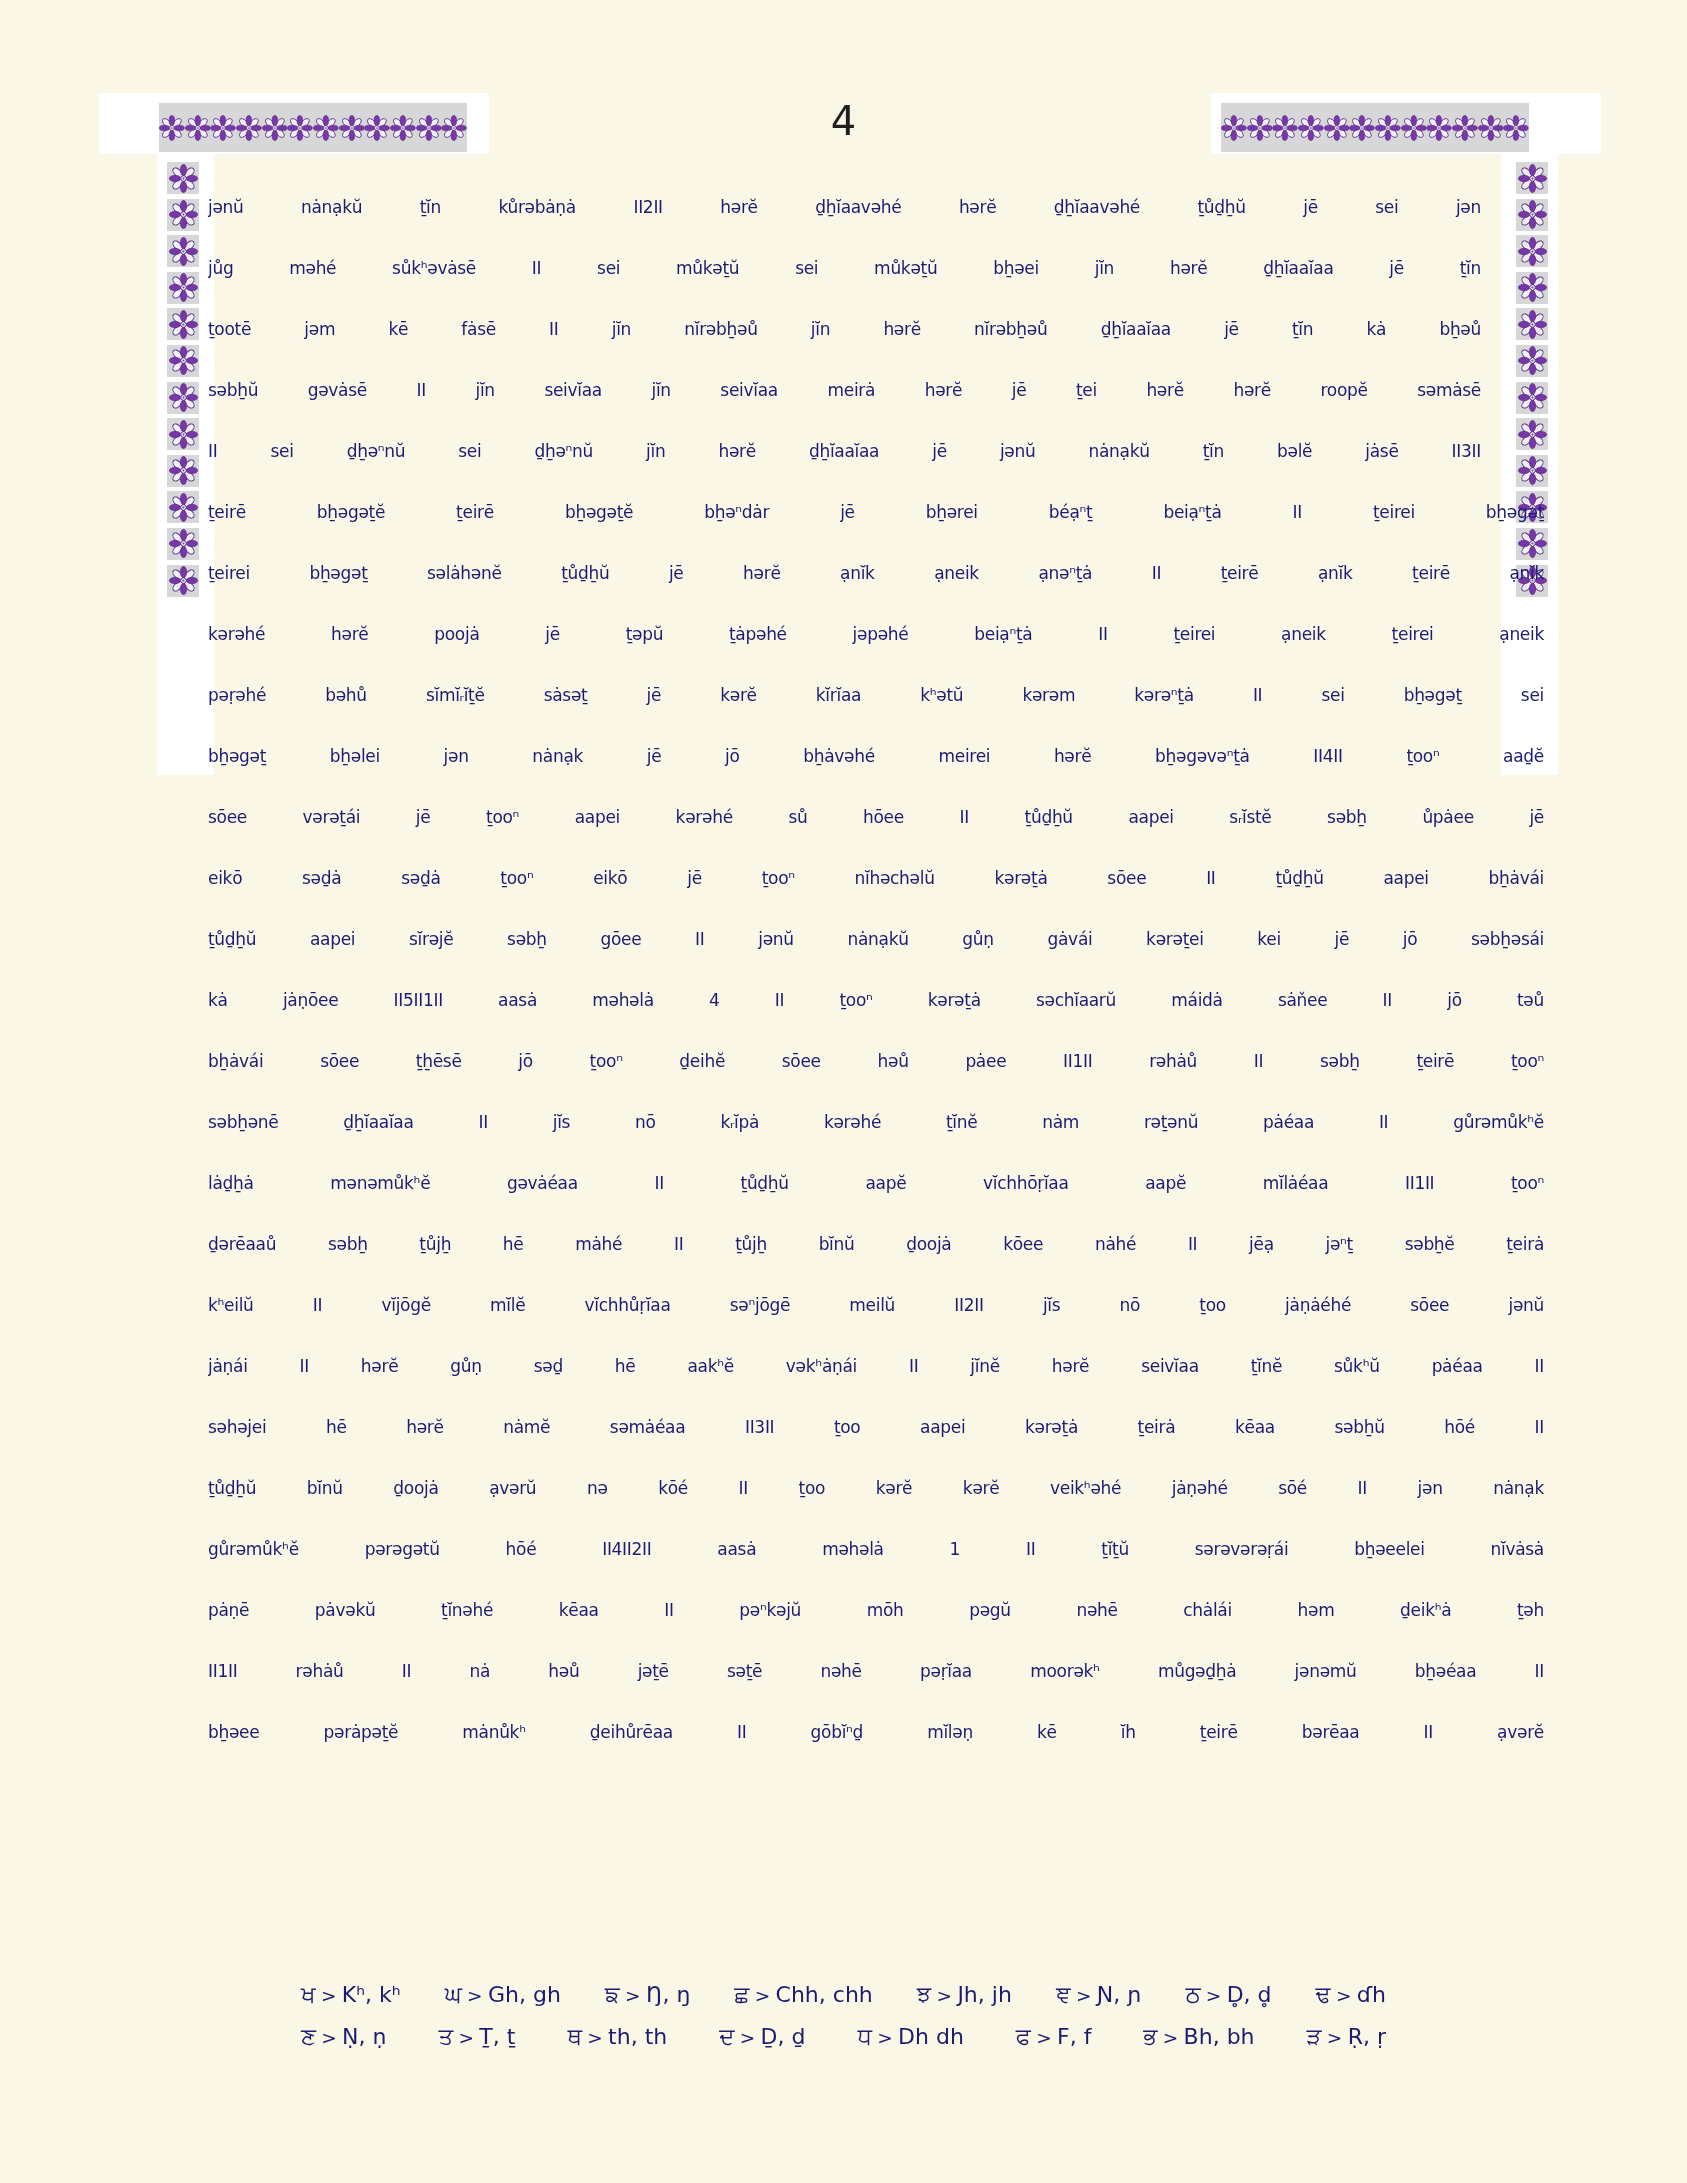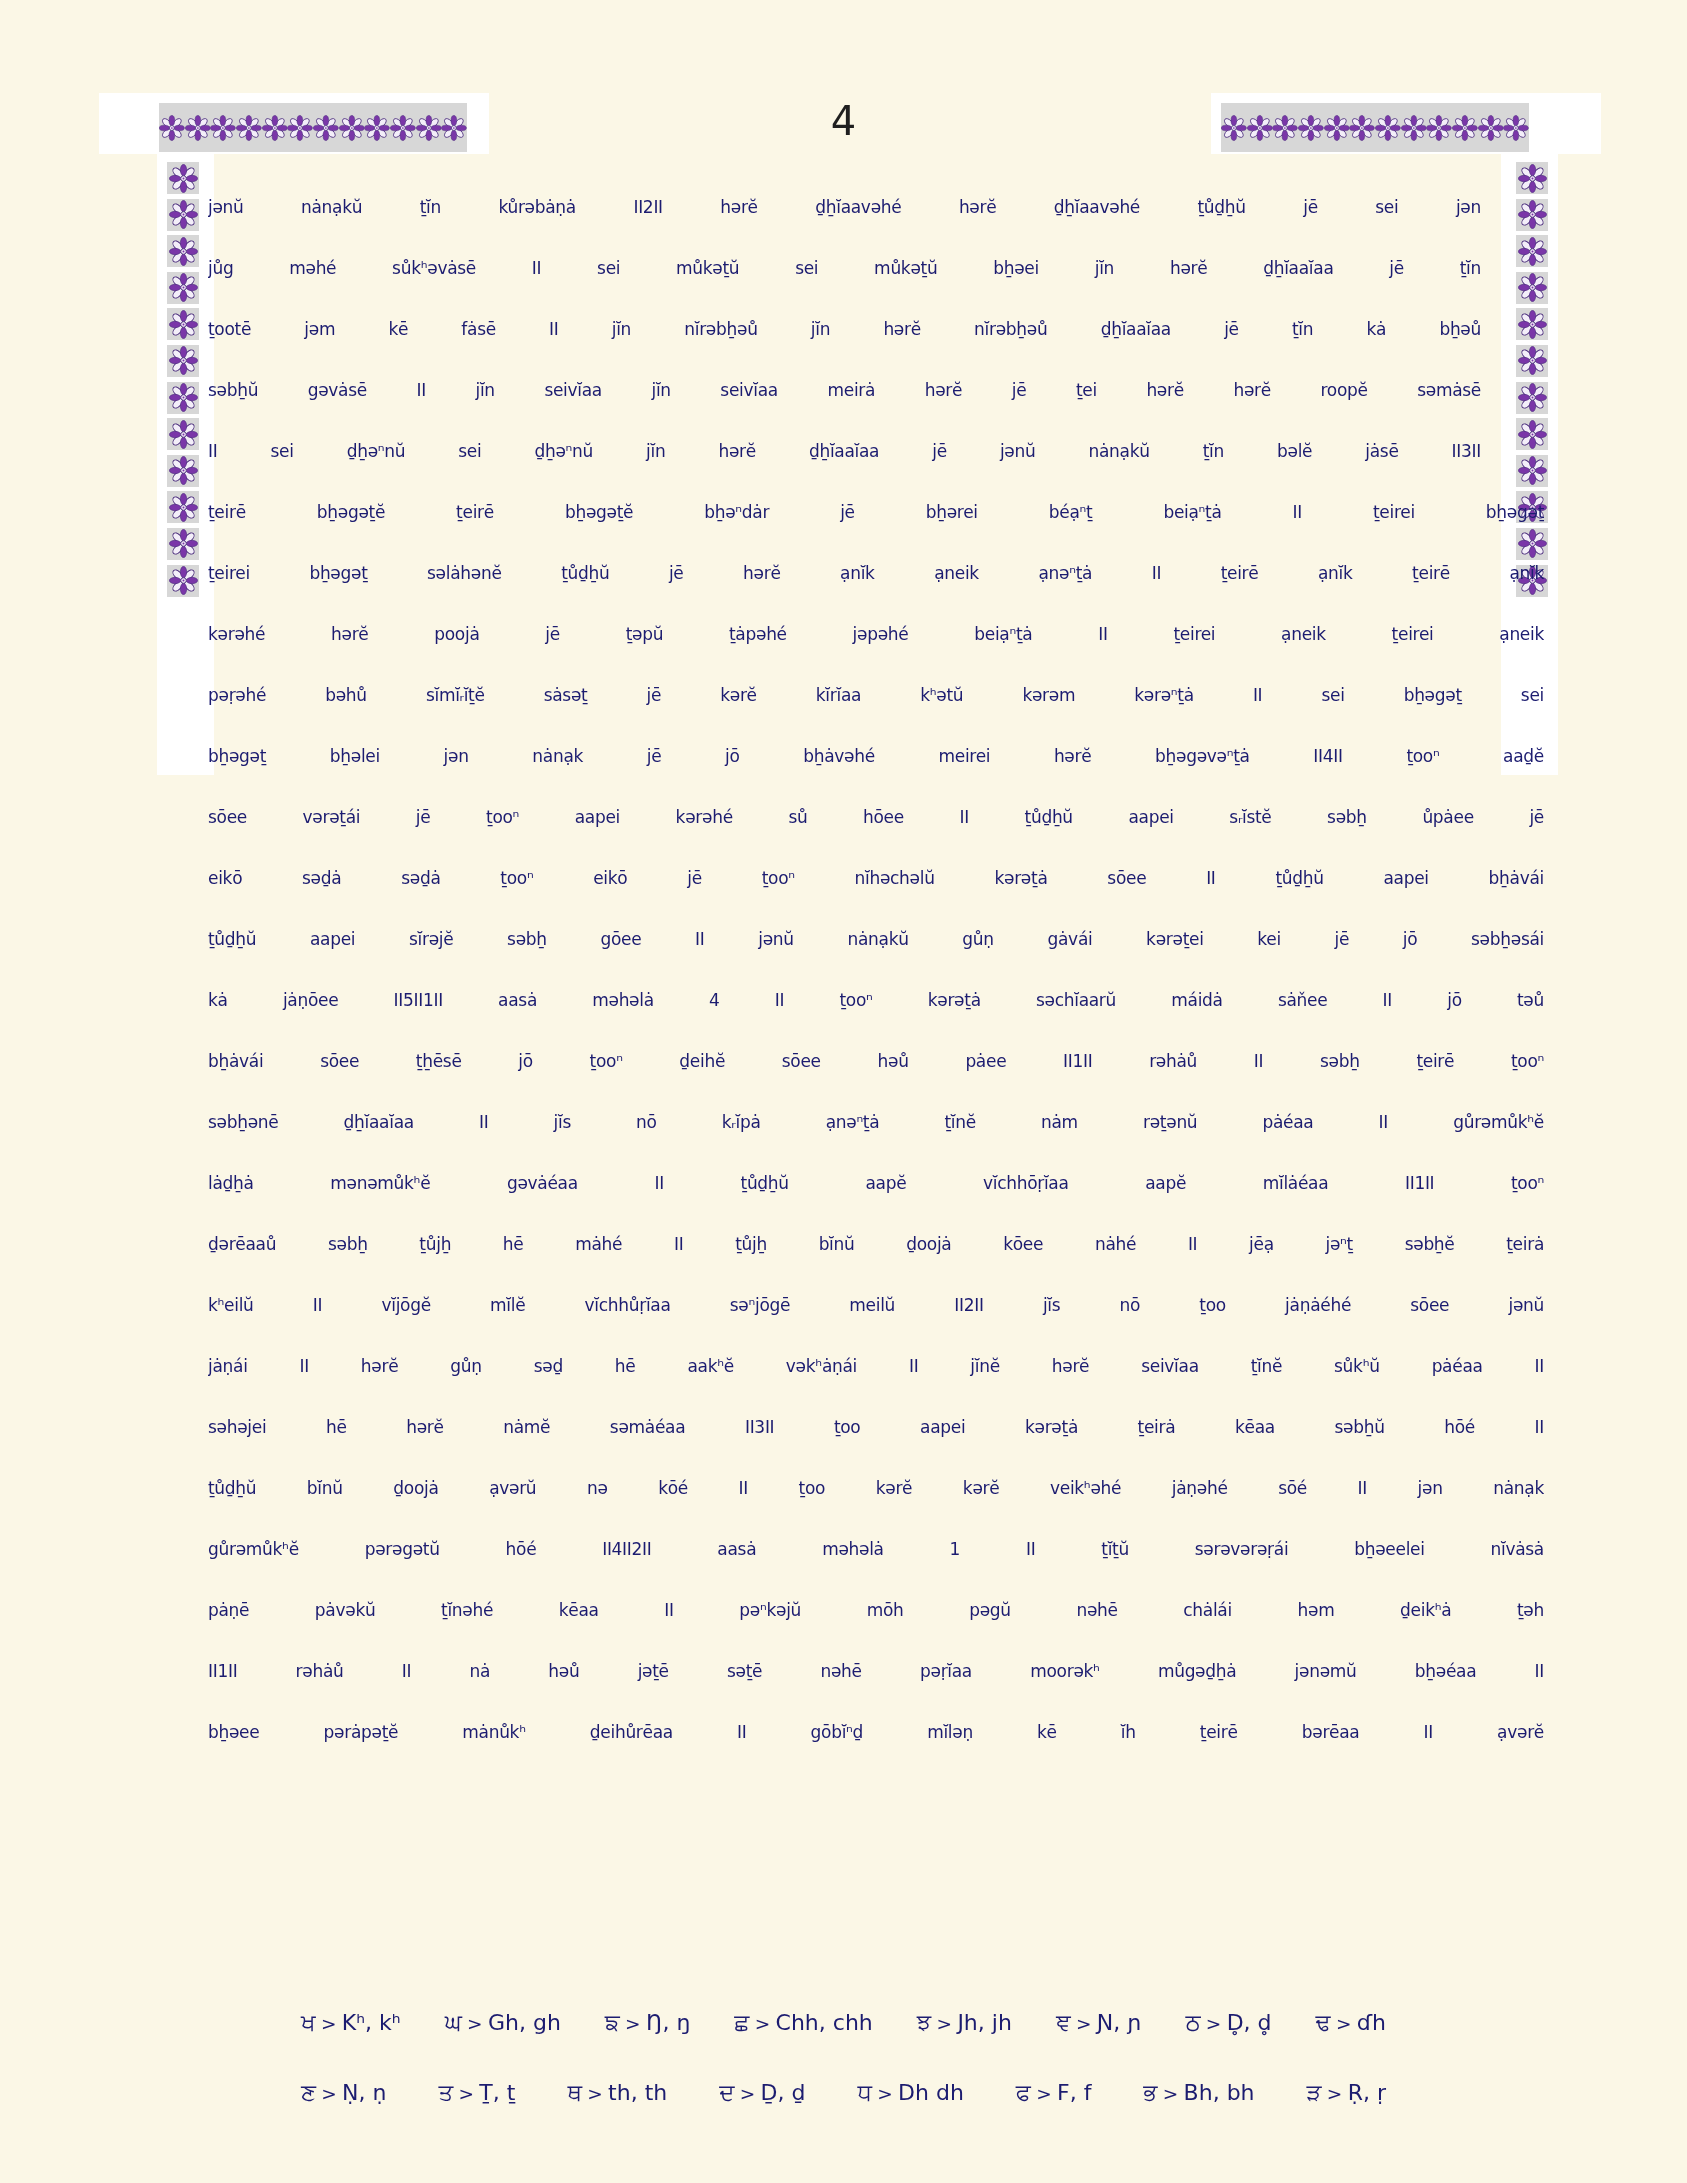--- a/index.html
+++ b/index.html
@@ -96,21 +96,20 @@
     top: 1981px;
     width: 1085px;
     color: var(--text);
     font-size: 22px;
   }
   .legend-row {
     display: flex;
     justify-content: space-between;
     align-items: baseline;
     height: 42px;
-    margin-top: 28px;
   }
   .legend-entry { white-space: nowrap; }
   .legend-entry .g { font-size: 23px; }
   .legend-entry .sep { padding: 0 5.3px; font-size: 18.5px; }
   .legend-entry .lat.u {
     text-underline-offset: 4.6px;
     text-decoration-thickness: 2px;
   }
   svg.defs { position: absolute; width: 0; height: 0; }
 </style>
@@ -361,21 +360,21 @@
       <p class="tline">ṯeirē bẖəgəṯĕ ṯeirē bẖəgəṯĕ bẖəⁿdȧr jē bẖərei béạⁿṯ beiạⁿṯȧ II ṯeirei bẖəgəṯ</p>
       <p class="tline">ṯeirei bẖəgəṯ səlȧhənĕ ṯůḏẖŭ jē hərĕ ạnĭk ạneik ạnəⁿṯȧ II ṯeirē ạnĭk ṯeirē ạnĭk</p>
       <p class="tline">kərəhé hərĕ poojȧ jē ṯəpŭ ṯȧpəhé jəpəhé beiạⁿṯȧ II ṯeirei ạneik ṯeirei ạneik</p>
       <p class="tline">pəṛəhé bəhů sĭmĭᵣĭṯĕ sȧsəṯ jē kərĕ kĭrĭaa kʰətŭ kərəm kərəⁿṯȧ II sei bẖəgəṯ sei</p>
       <p class="tline">bẖəgəṯ bẖəlei jən nȧnạk jē jō bẖȧvəhé meirei hərĕ bẖəgəvəⁿṯȧ II4II ṯooⁿ aaḏĕ</p>
       <p class="tline">sōee vərəṯái jē ṯooⁿ aapei kərəhé sů hōee II ṯůḏẖŭ aapei sᵣĭstĕ səbẖ ůpȧee jē</p>
       <p class="tline">eikō səḏȧ səḏȧ ṯooⁿ eikō jē ṯooⁿ nĭhəchəlŭ kərəṯȧ sōee II ṯůḏẖŭ aapei bẖȧvái</p>
       <p class="tline">ṯůḏẖŭ aapei sĭrəjĕ səbẖ gōee II jənŭ nȧnạkŭ gůṇ gȧvái kərəṯei kei jē jō səbẖəsái</p>
       <p class="tline">kȧ jȧṇōee II5II1II aasȧ məhəlȧ 4 II ṯooⁿ kərəṯȧ səchĭaarŭ máidȧ sȧňee II jō təů</p>
       <p class="tline">bẖȧvái sōee ṯẖēsē jō ṯooⁿ ḏeihĕ sōee həů pȧee II1II rəhȧů II səbẖ ṯeirē ṯooⁿ</p>
-      <p class="tline">səbẖənē ḏẖĭaaĭaa II jĭs nō kᵣĭpȧ ạnəⁿṯȧ ṯĭnĕ nȧm rəṯənŭ pȧéaa II gůrəmůkʰĕ</p>
+      <p class="tline">səbẖənē ḏẖĭaaĭaa II jĭs nō kᵣĭpȧ kərəhé ṯĭnĕ nȧm rəṯənŭ pȧéaa II gůrəmůkʰĕ</p>
       <p class="tline">lȧḏẖȧ mənəmůkʰĕ gəvȧéaa II ṯůḏẖŭ aapĕ vĭchhōṛĭaa aapĕ mĭlȧéaa II1II ṯooⁿ</p>
       <p class="tline">ḏərēaaů səbẖ ṯůjẖ hē mȧhé II ṯůjẖ bĭnŭ ḏoojȧ kōee nȧhé II jēạ jəⁿṯ səbẖĕ ṯeirȧ</p>
       <p class="tline">kʰeilŭ II vĭjōgĕ mĭlĕ vĭchhůṛĭaa səⁿjōgē meilŭ II2II jĭs nō ṯoo jȧṇȧéhé sōee jənŭ</p>
       <p class="tline">jȧṇái II hərĕ gůṇ səḏ hē aakʰĕ vəkʰȧṇái II jĭnĕ hərĕ seivĭaa ṯĭnĕ sůkʰŭ pȧéaa II</p>
       <p class="tline">səhəjei hē hərĕ nȧmĕ səmȧéaa II3II ṯoo aapei kərəṯȧ ṯeirȧ kēaa səbẖŭ hōé II</p>
       <p class="tline">ṯůḏẖŭ bĭnŭ ḏoojȧ ạvərŭ nə kōé II ṯoo kərĕ kərĕ veikʰəhé jȧṇəhé sōé II jən nȧnạk</p>
       <p class="tline">gůrəmůkʰĕ pərəgətŭ hōé II4II2II aasȧ məhəlȧ 1 II ṯĭṯŭ sərəvərəṛái bẖəeelei nĭvȧsȧ</p>
       <p class="tline">pȧṇē pȧvəkŭ ṯĭnəhé kēaa II pəⁿkəjŭ mōh pəgŭ nəhē chȧlái həm ḏeikʰȧ ṯəh</p>
       <p class="tline">II1II rəhȧů II nȧ həů jəṯē səṯē nəhē pəṛĭaa moorəkʰ můgəḏẖȧ jənəmŭ bẖəéaa II</p>
       <p class="tline">bẖəee pərȧpəṯĕ mȧnůkʰ ḏeihůrēaa II gōbĭⁿḏ mĭləṇ kē ĭh ṯeirē bərēaa II ạvərĕ</p>

